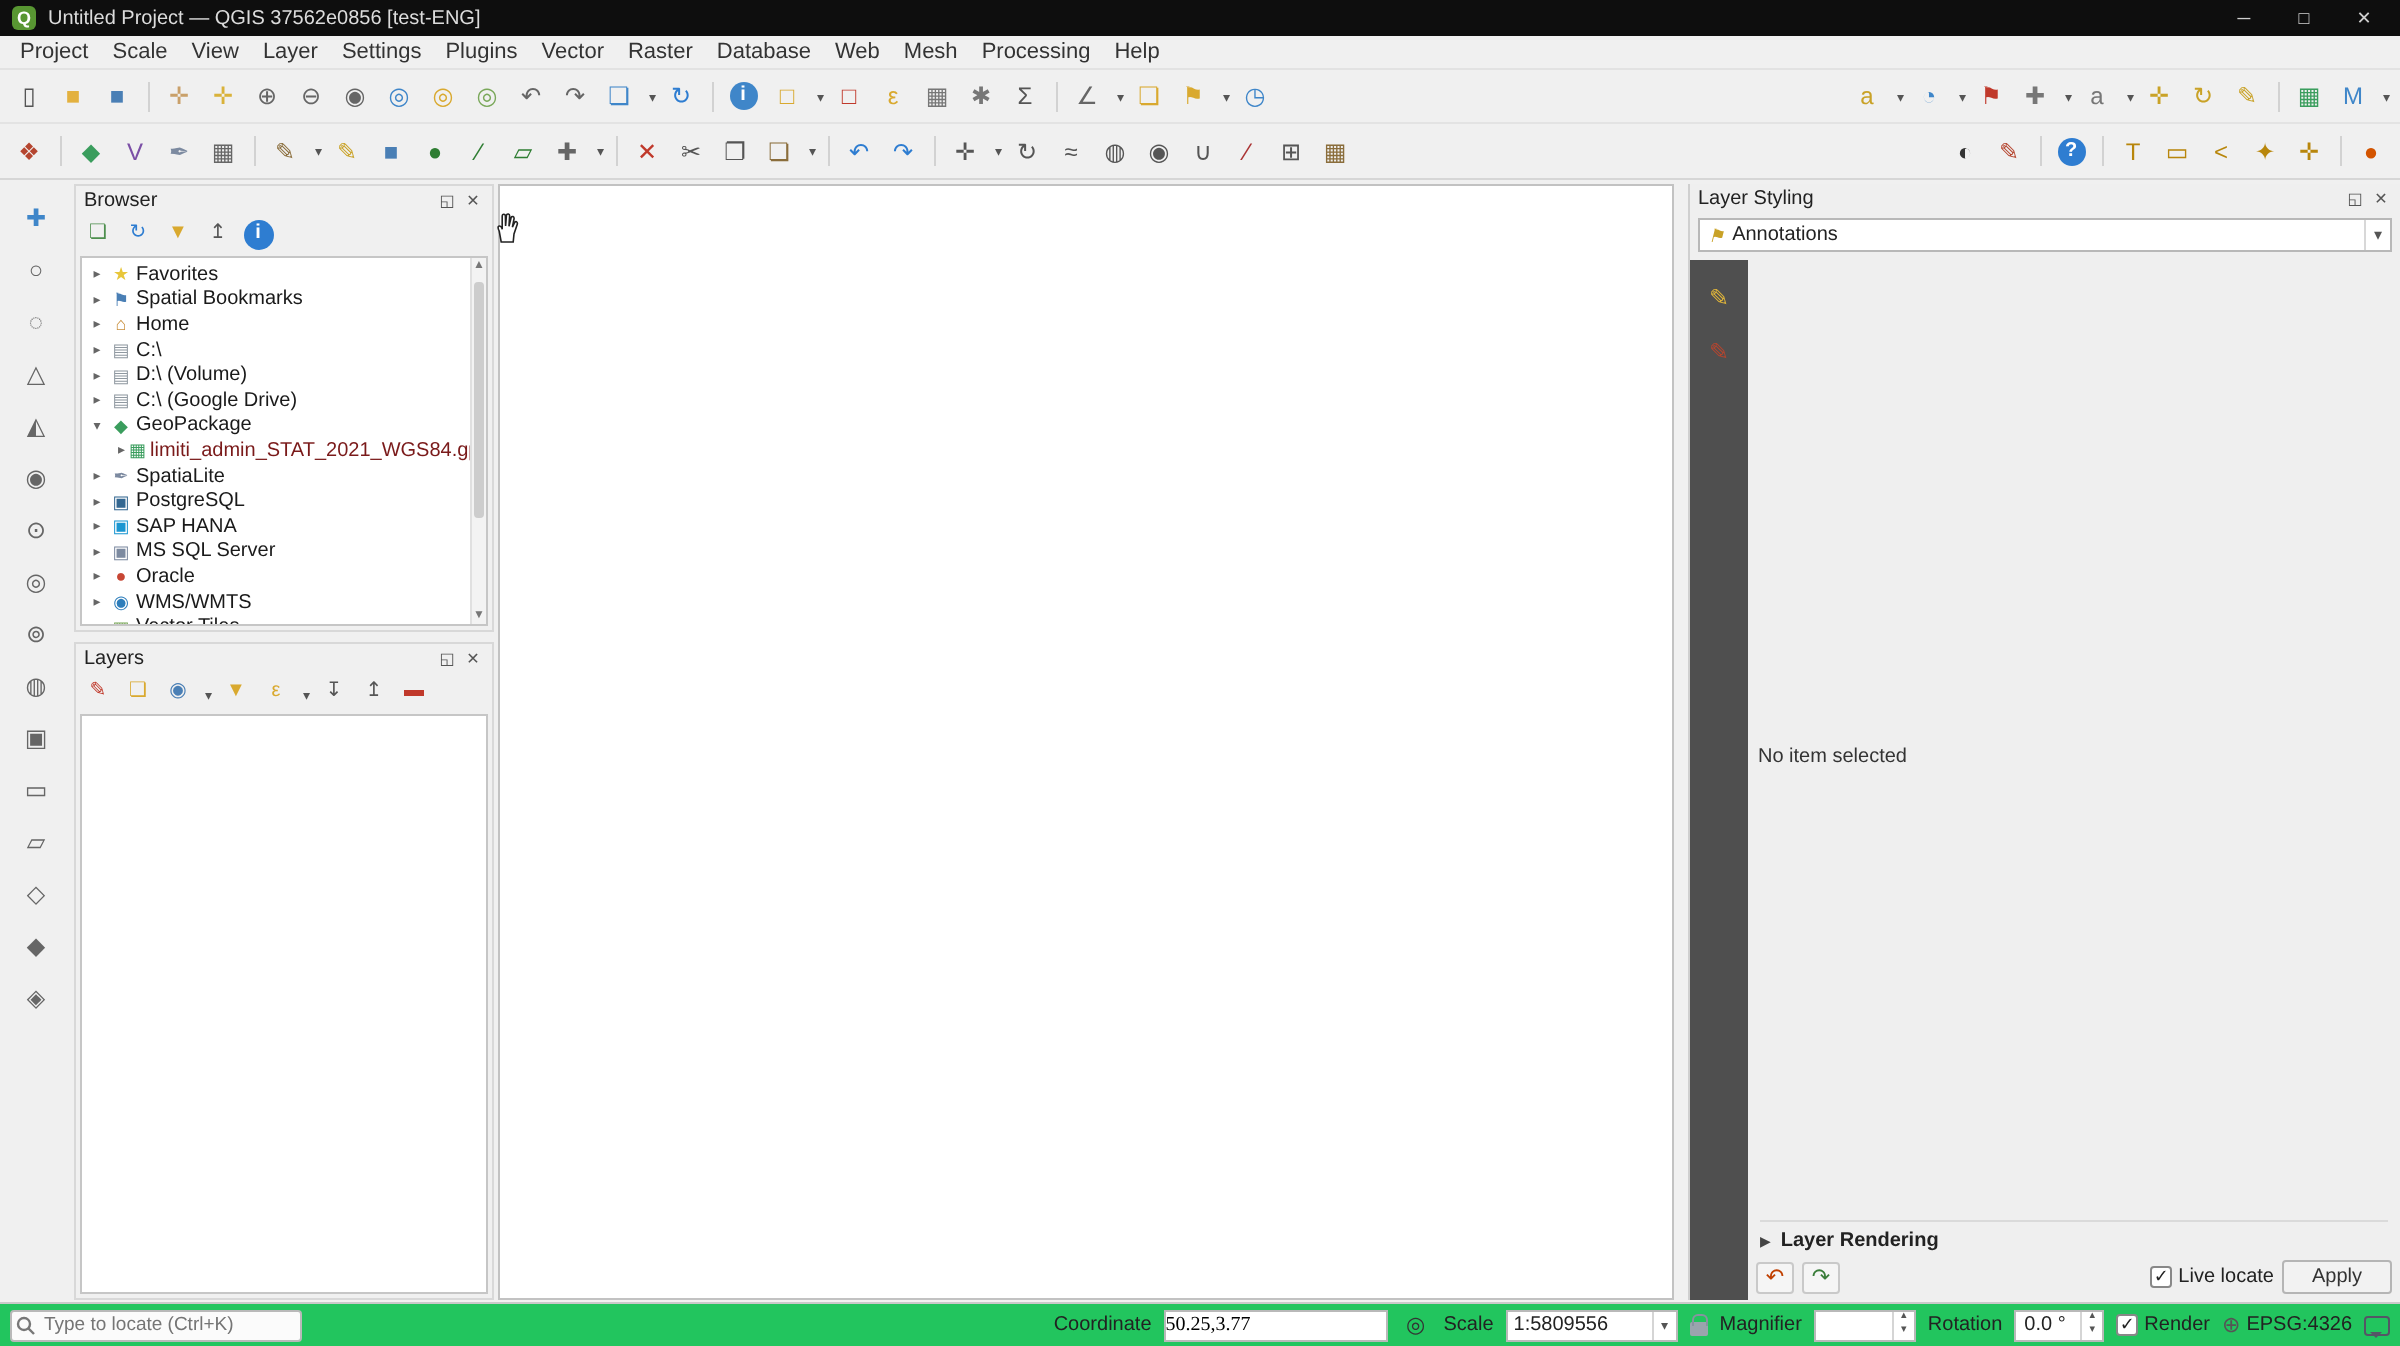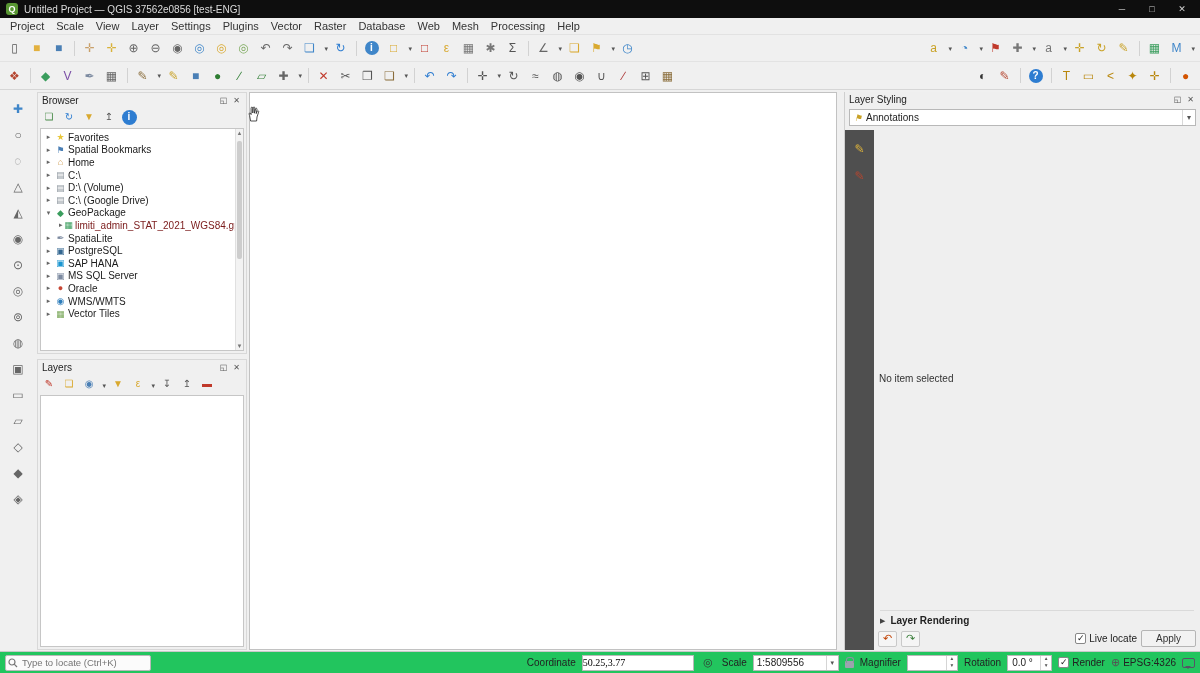--- a/index.html
+++ b/index.html
@@ -28,21 +28,21 @@
   .tbi.sep::before{content:"";position:absolute;left:-5px;top:3px;bottom:3px;width:1px;background:#d2d2d2;}
   .tbi.dd{margin-right:9px;}
   .tbi.dd::after{content:"▾";position:absolute;right:-8px;top:7px;font-size:7px;color:#555;}
 
   
   .left-rail{position:absolute;left:0;top:92px;width:36px;bottom:23px;display:flex;flex-direction:column;align-items:center;gap:5px;padding-top:6px;background:#f0f0f0;}
 
   
   .dock-left{position:absolute;left:37px;top:92px;width:210px;bottom:23px;display:flex;flex-direction:column;}
   .panel{display:flex;flex-direction:column;background:#f0f0f0;border:1px solid #d8d8d8;}
-  .browser-panel{height:262px;}
+  .browser-panel{height:224px;}
   .layers-panel{flex:1;margin-top:5px;}
   .phead{height:14px;display:flex;align-items:center;padding:0 4px;font-size:10px;color:#222;}
   .ptitle{flex:1;}
   .pbtn{width:11px;height:11px;font-size:8px;color:#555;display:flex;align-items:center;justify-content:center;margin-left:2px;}
   .ptools{height:20px;display:flex;align-items:center;gap:2px;padding:0 2px;}
   .ptools .tbi{width:18px;height:18px;}
   .ptools .tbi .g{width:15px;height:15px;font-size:10px;}
   .tree{flex:1;background:#fff;border:1px solid #c6c6c6;margin:1px 2px 2px 2px;overflow:hidden;position:relative;padding-top:2px;}
   .trow{height:12.6px;display:flex;align-items:center;gap:2px;padding-left:3px;font-size:10px;white-space:nowrap;}
   .tarr{width:9px;color:#666;font-size:7px;text-align:center;}

